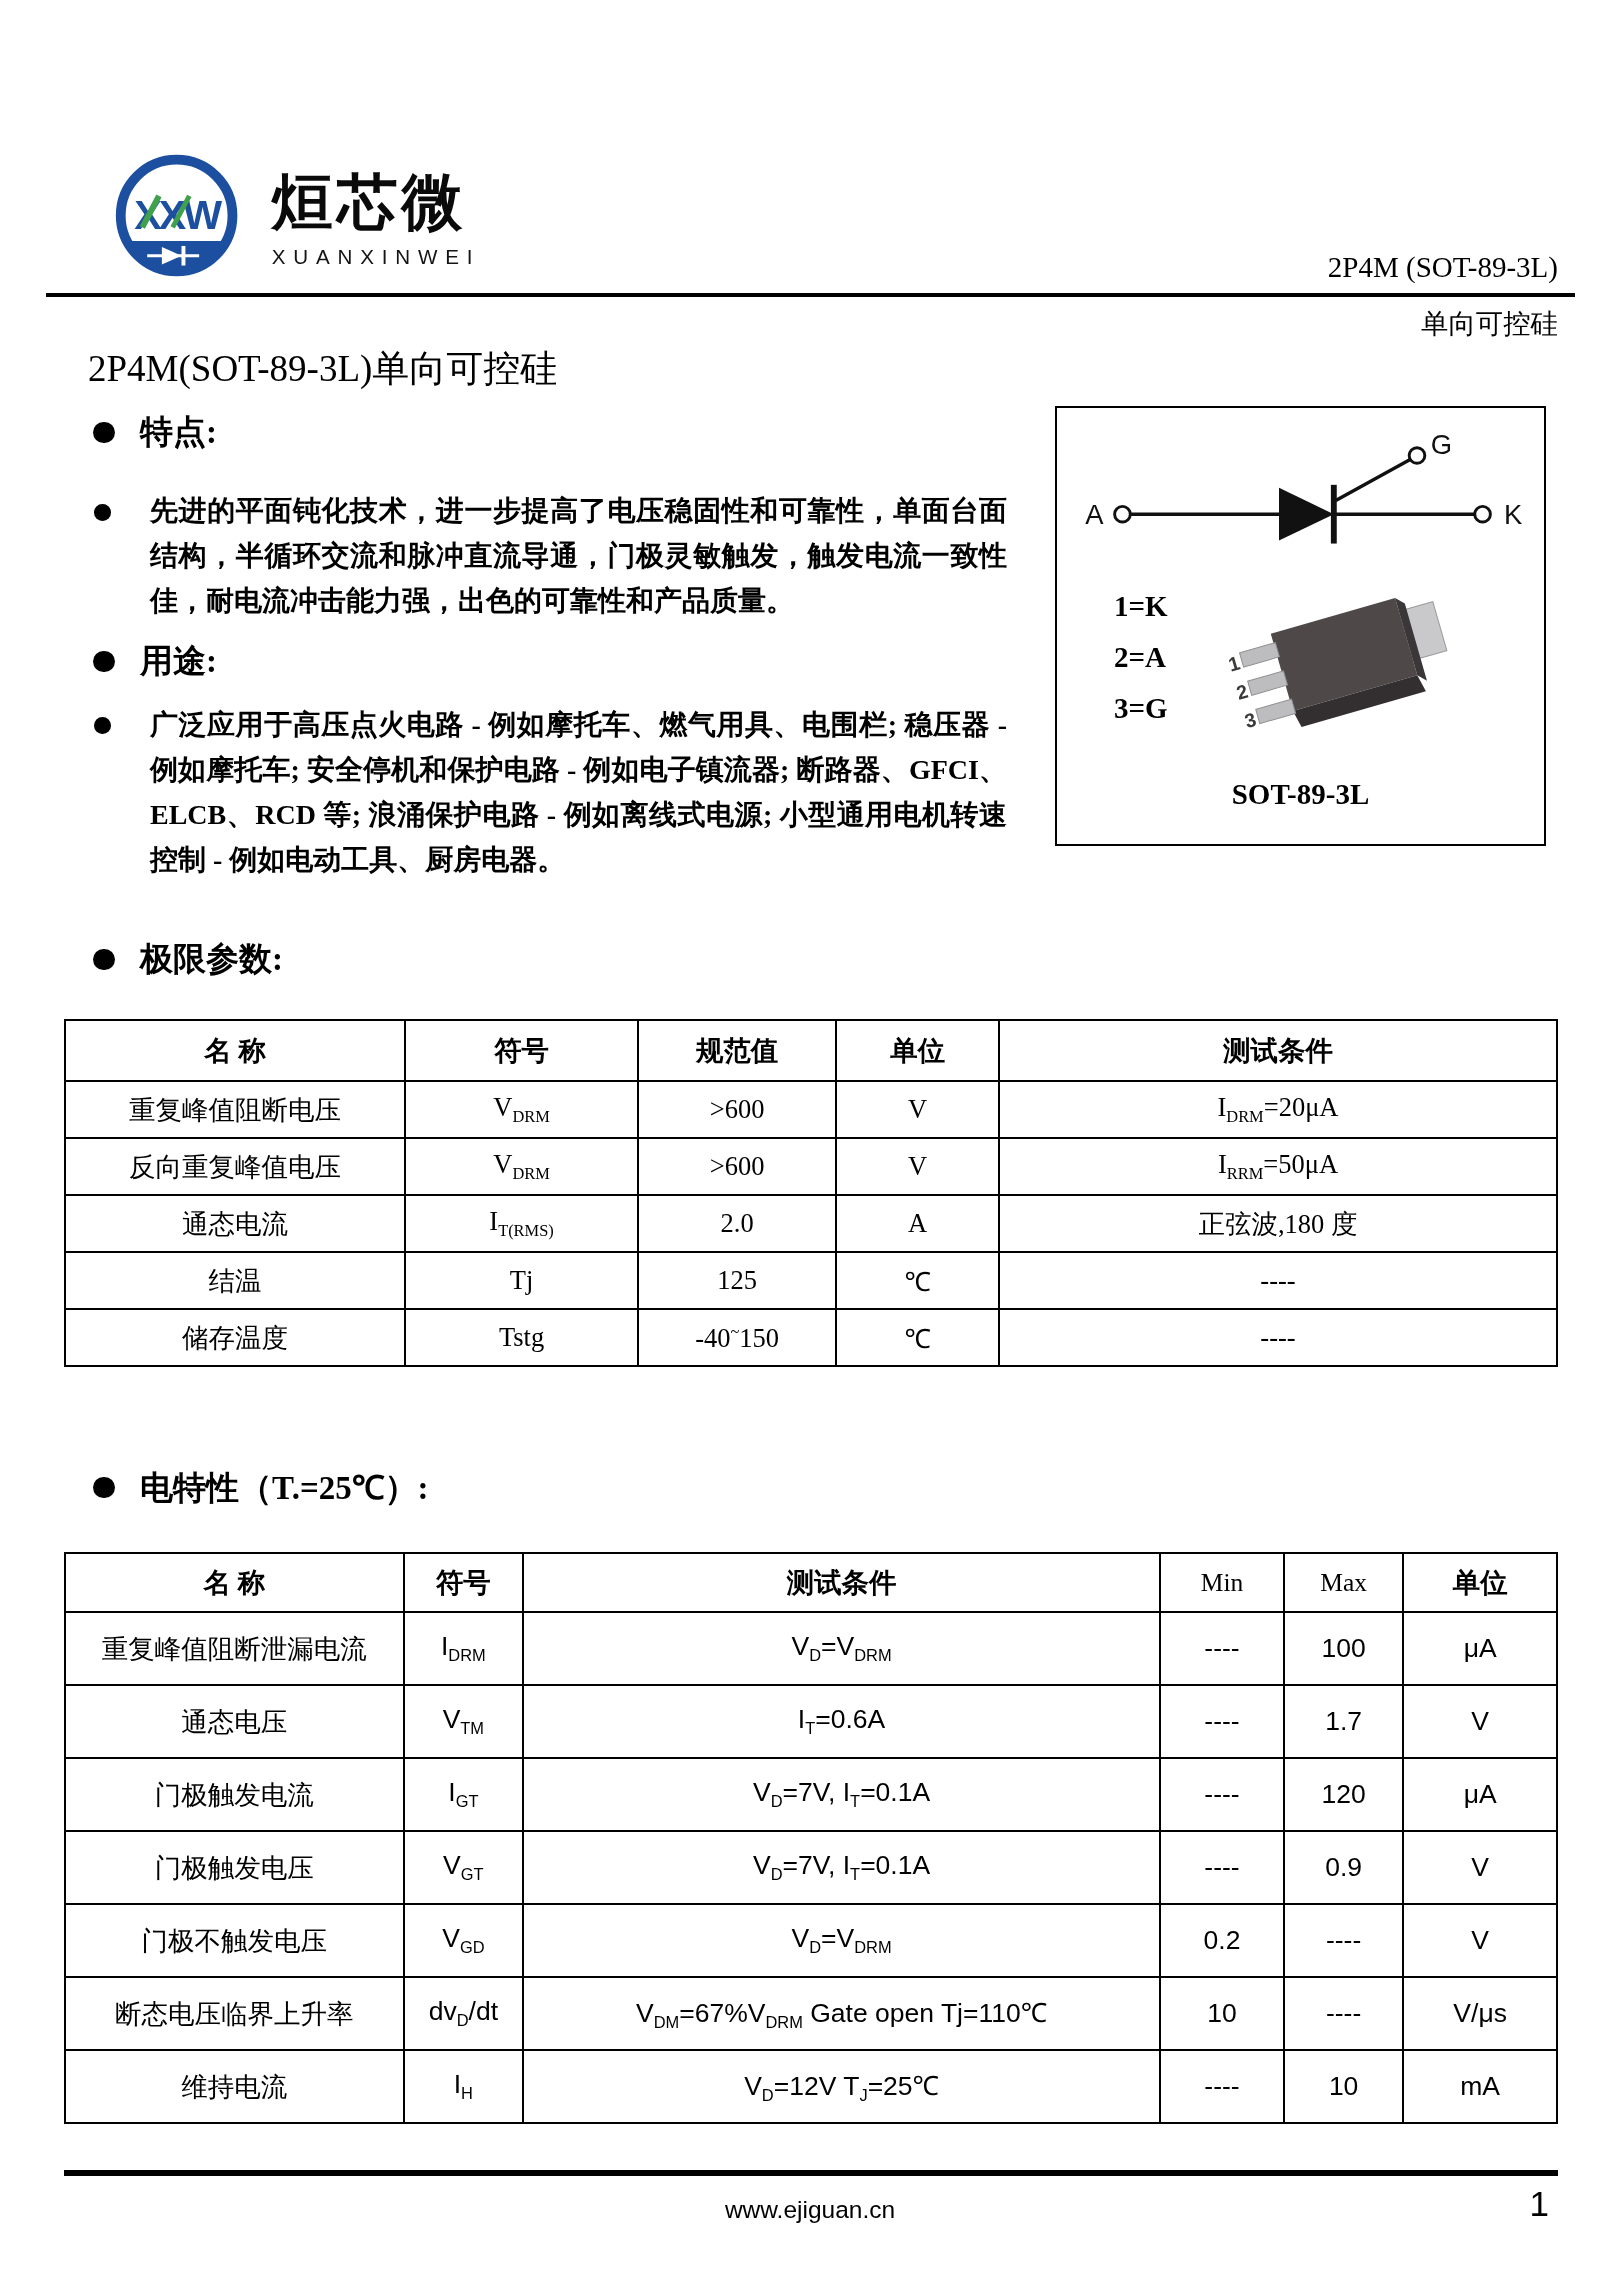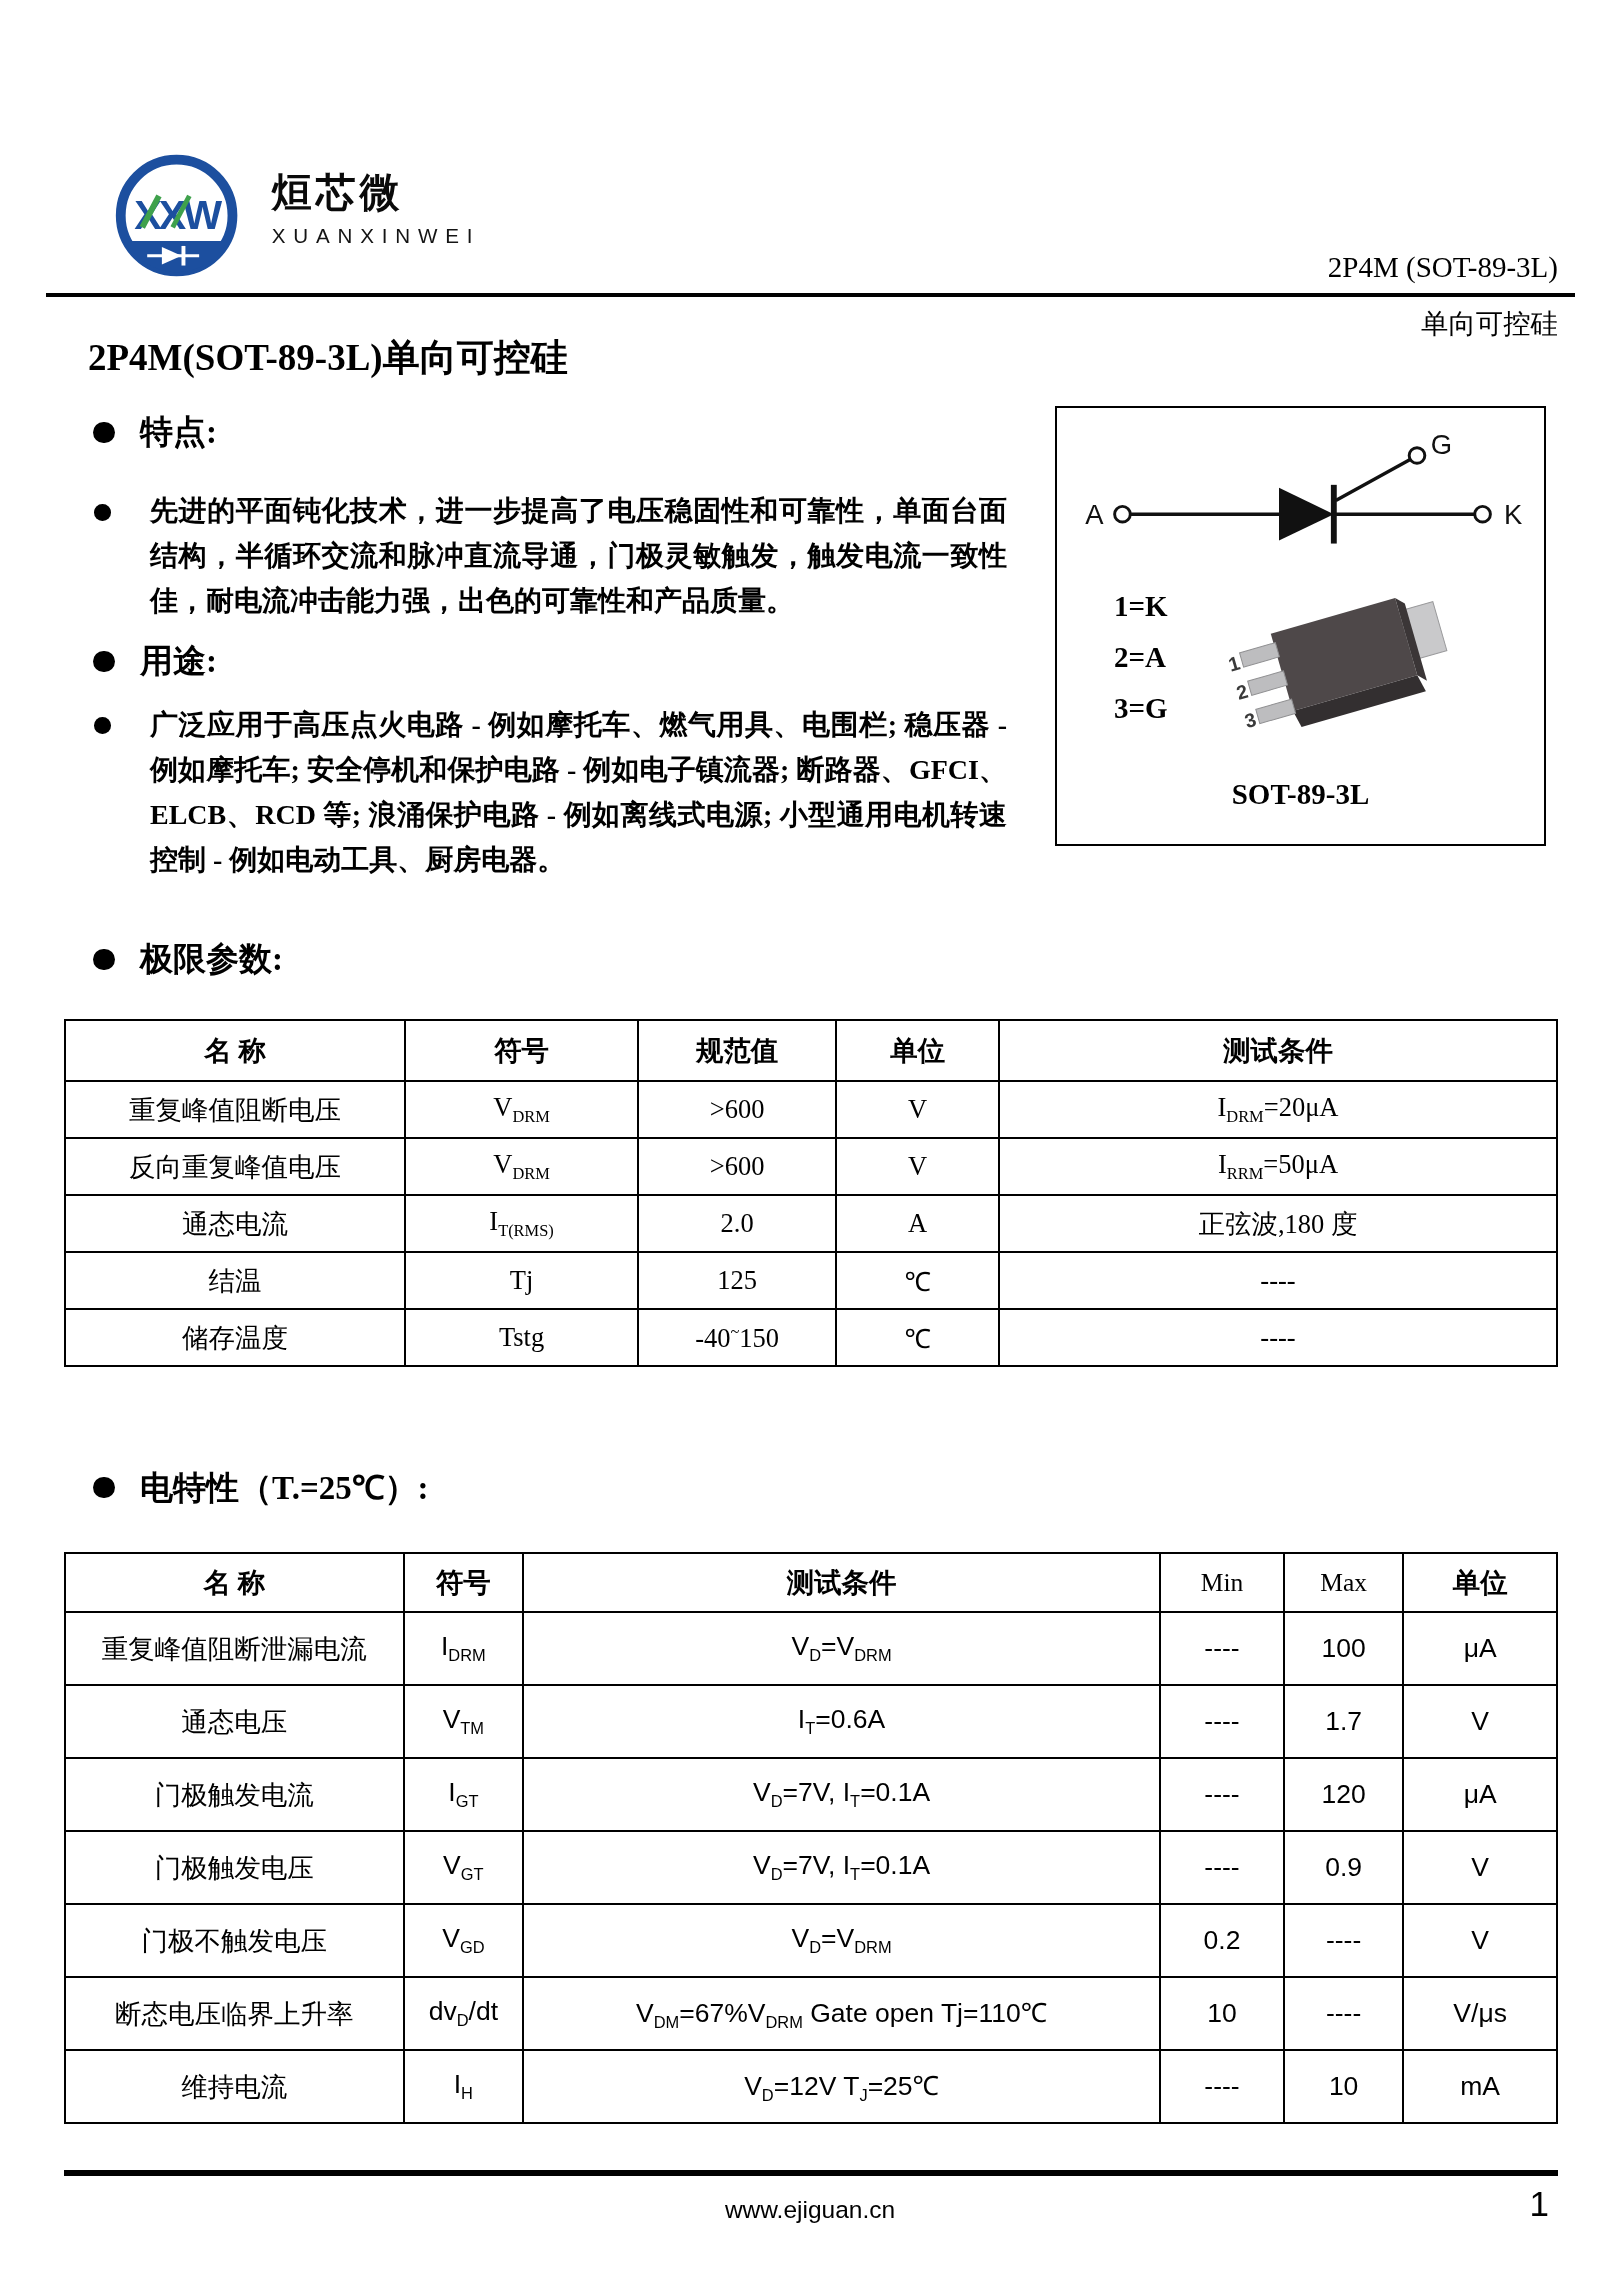--- a/index.html
+++ b/index.html
@@ -6,28 +6,28 @@
   html,body { background:#ffffff; }
   .page {
     position:relative; width:1620px; height:2293px; background:#fff;
     font-family:"Liberation Serif", serif; color:#000; overflow:hidden;
   }
 
   
   .logo-wrap { position:absolute; left:103px; top:145px; display:flex; align-items:flex-start; }
   .logo-svg { display:block; }
   .logo-text { margin-left:11.8px; }
-  .logo-cn { font-family:"Liberation Sans", sans-serif; font-weight:bold; font-size:40px; letter-spacing:3.9px; color:#0a0a0a; line-height:1; margin-top:27.4px; }
+  .logo-cn { font-family:"Liberation Sans", sans-serif; font-weight:bold; font-size:61px; letter-spacing:3.9px; color:#0a0a0a; line-height:1; margin-top:27.4px; }
   .logo-en { font-family:"Liberation Sans", sans-serif; font-size:20.6px; letter-spacing:7.8px; color:#141414; margin-top:11.8px; }
   .part-ref { position:absolute; right:62px; top:251px; font-size:29px; }
   .head-rule { position:absolute; left:46px; top:293px; width:1529px; height:3.9px; background:#000; }
   .subtitle { position:absolute; right:62px; top:306px; font-size:27.4px; }
 
   
-  .doc-title { position:absolute; left:88px; top:333px; font-size:37px; font-weight:bold; }
+  .doc-title { position:absolute; left:88px; top:344px; font-size:37px; font-weight:normal; }
   .sec-head { position:absolute; left:93px; display:flex; align-items:center; font-size:33px; font-weight:bold; }
   .sec-head .bullet { width:21.6px; height:21.6px; border-radius:50%; background:#000; margin-right:25.5px; flex:0 0 auto; }
   .body-para { position:absolute; left:150px; width:857px; font-size:28px; font-weight:bold; line-height:45px; text-align:justify; }
   .para-bullet { position:absolute; left:94px; width:16.7px; height:16.7px; border-radius:50%; background:#000; }
 
   
   .pkg-box { position:absolute; left:1055px; top:406px; width:491px; height:440px; border:2.9px solid #000; background:#fff; }
   .pin-map { position:absolute; left:57px; top:173px; font-size:29px; font-weight:bold; line-height:51px; }
   .pkg-caption { position:absolute; left:0; right:0; bottom:33px; text-align:center; font-size:29px; font-weight:bold; }
   .scr-svg { position:absolute; left:17.6px; top:23.5px; }

